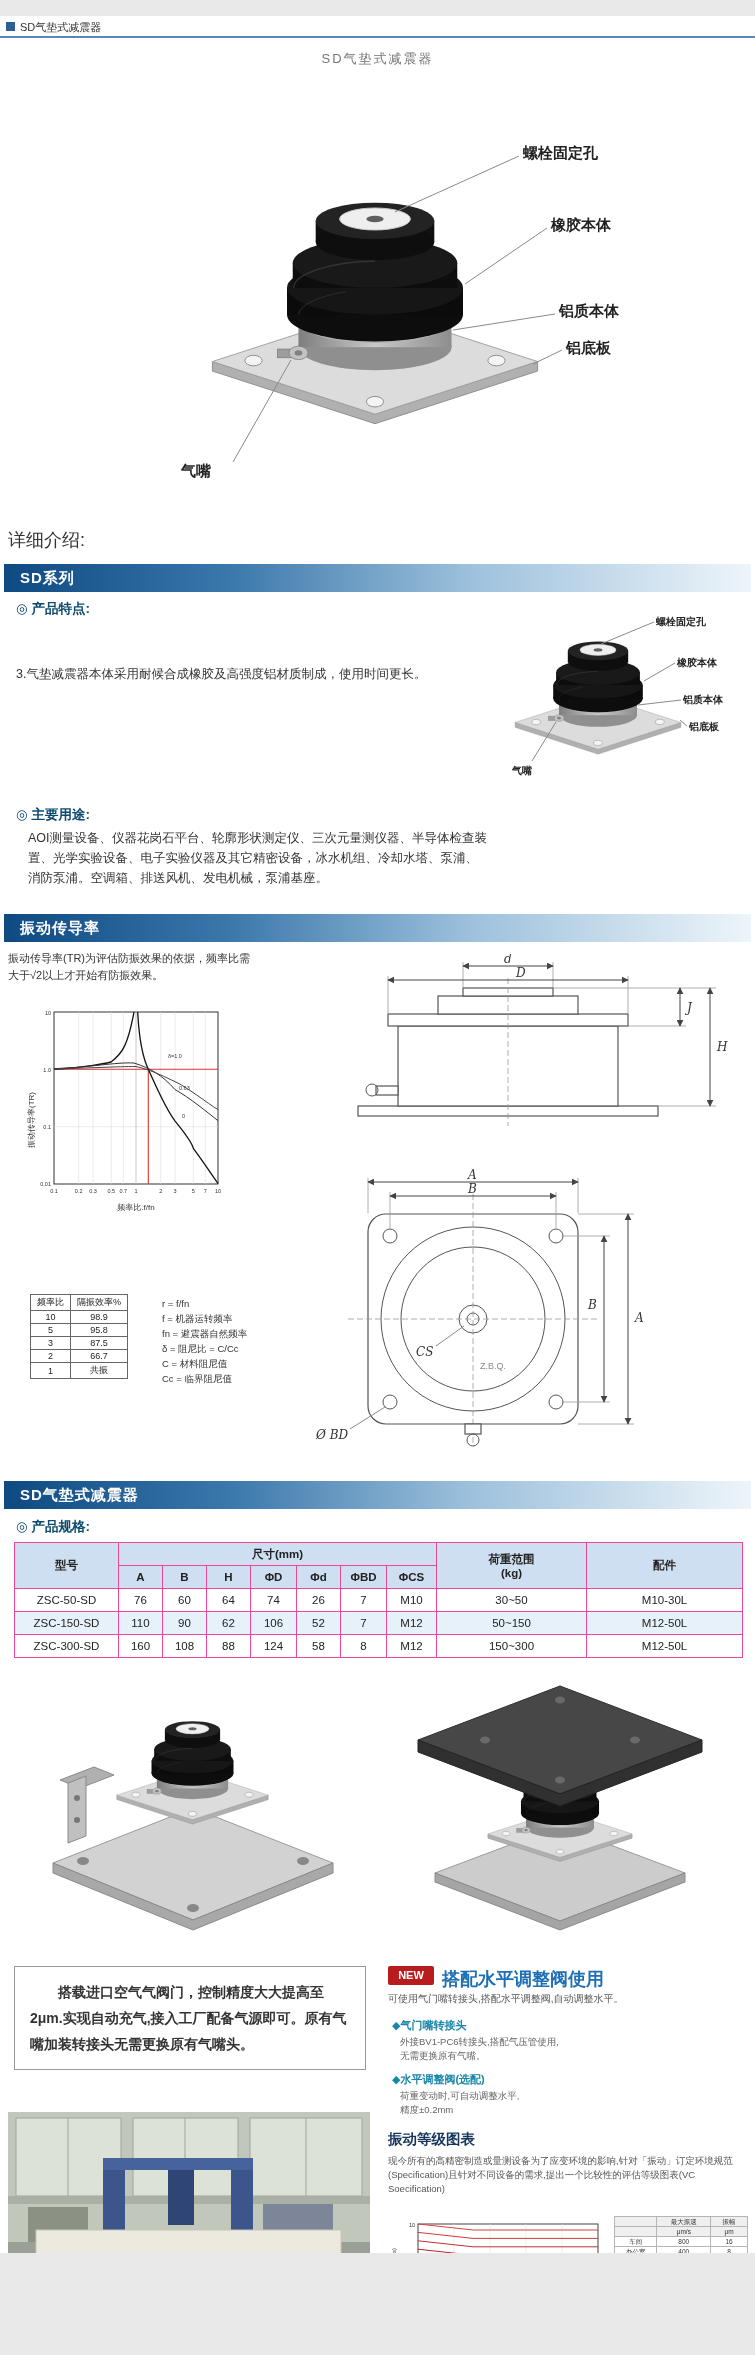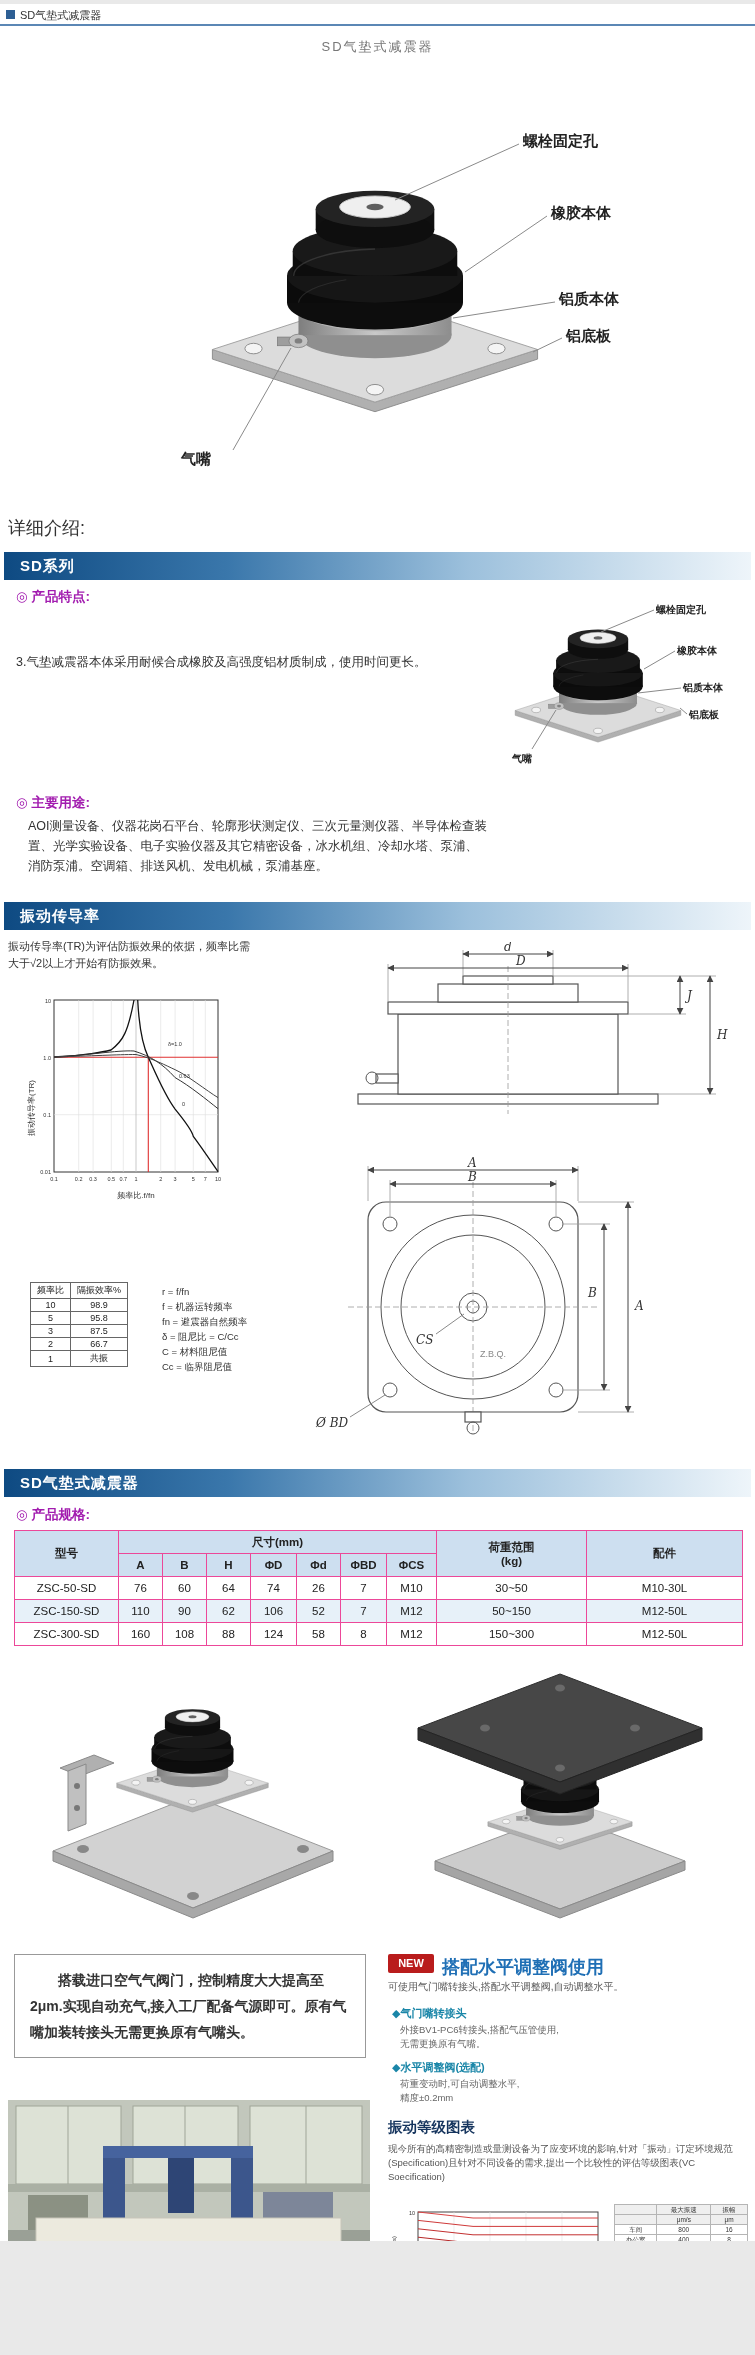--- a/index.html
+++ b/index.html
@@ -1,27 +1,27 @@
 <!DOCTYPE html>
 <html><head>
 <meta charset="utf-8">
 <style>
   * { margin:0; padding:0; box-sizing:border-box; }
   body { background:#e9e9e9; font-family:"Liberation Sans","DejaVu Sans",sans-serif; }
-  #page { position:relative; width:755px; height:2237px; margin:4px auto; background:#fff; overflow:hidden; }
+  #page { position:relative; width:755px; height:2237px; margin:16px auto; background:#fff; overflow:hidden; }
   .abs { position:absolute; }
   .topbar { position:absolute; left:0; top:0; width:755px; height:22px; background:#fff; border-bottom:2px solid #5b87b5; }
   .sq { position:absolute; left:6px; top:6px; width:9px; height:9px; background:#2d5f94; }
   .topbar-title { position:absolute; left:20px; top:4px; font-size:11px; color:#333; }
   .page-title { position:absolute; left:0; top:34px; width:755px; text-align:center; font-size:13px; color:#777; letter-spacing:2px; }
   .intro-label { position:absolute; left:8px; top:512px; font-size:18px; color:#333; }
   .banner { position:absolute; left:4px; width:747px; height:28px; line-height:28px; padding-left:16px; color:#fff;
             font-weight:bold; font-size:15px; letter-spacing:1px;
             background:linear-gradient(90deg,#0e4a82 0%,#3a77ab 30%,#9cc0dc 62%,#eef5fa 100%); }
-  .sec-head { position:absolute; font-size:13.5px; font-weight:bold; color:#a21caf; }
+  .sec-head { position:absolute; font-size:13.5px; font-weight:bold; color:#0c4a6e; }
   .feat { position:absolute; left:16px; width:450px; font-size:12.5px; color:#333; line-height:21px; }
   .para { position:absolute; font-size:12.5px; color:#333; line-height:20px; }
   .tr-intro { position:absolute; left:8px; top:934px; width:252px; font-size:11px; color:#333; line-height:17px; }
   table.spec { border-collapse:collapse; width:728px; table-layout:fixed; }
   .spec th,.spec td { border:1px solid #ec4899; font-size:11.5px; color:#222; text-align:center; height:23px; padding:0 2px; }
   .spec th { background:#cddff0; font-weight:bold; }
   .spec tr.alt td { background:#e7f1f9; }
   table.mini { border-collapse:collapse; }
   .mini th,.mini td { border:1px solid #666; font-size:9px; padding:1px 6px; text-align:center; color:#222; font-weight:normal; }
   .legend-line { font-size:9.5px; color:#333; line-height:15px; }

